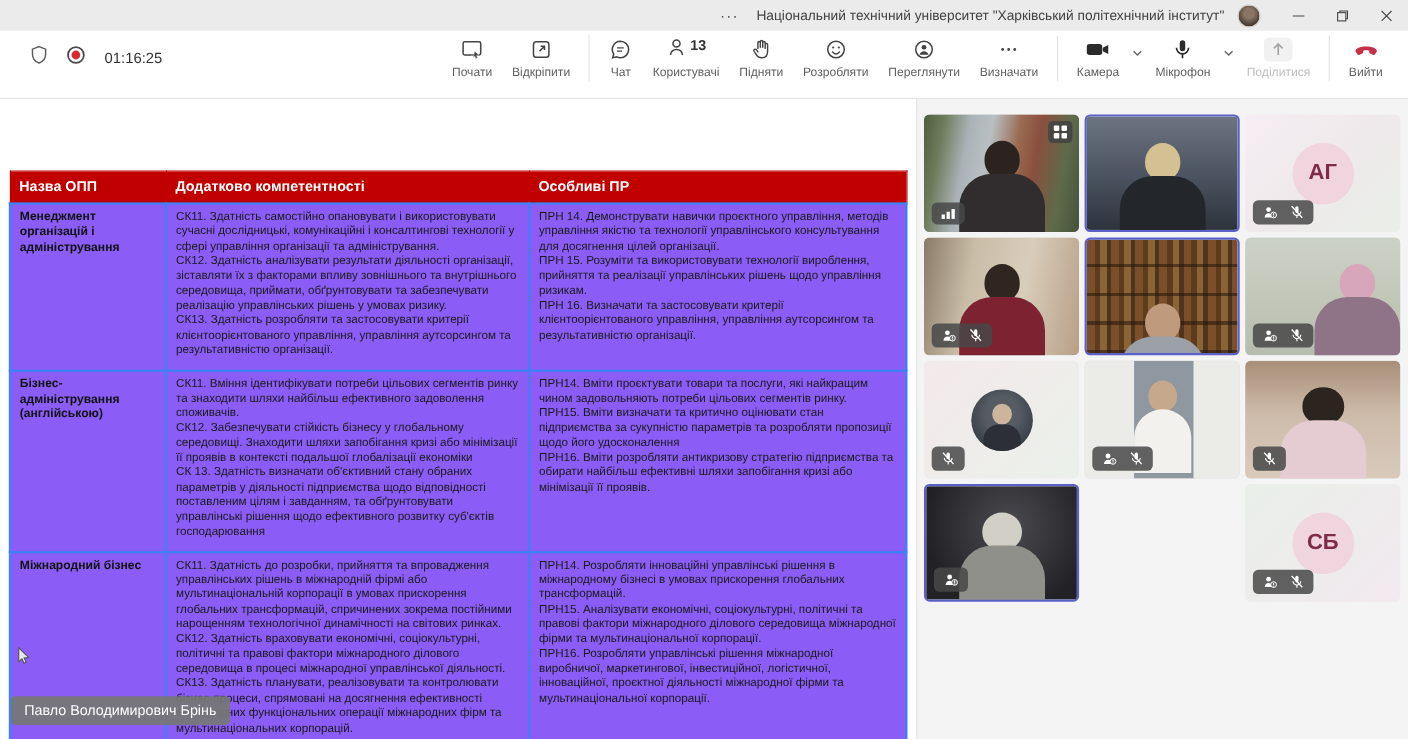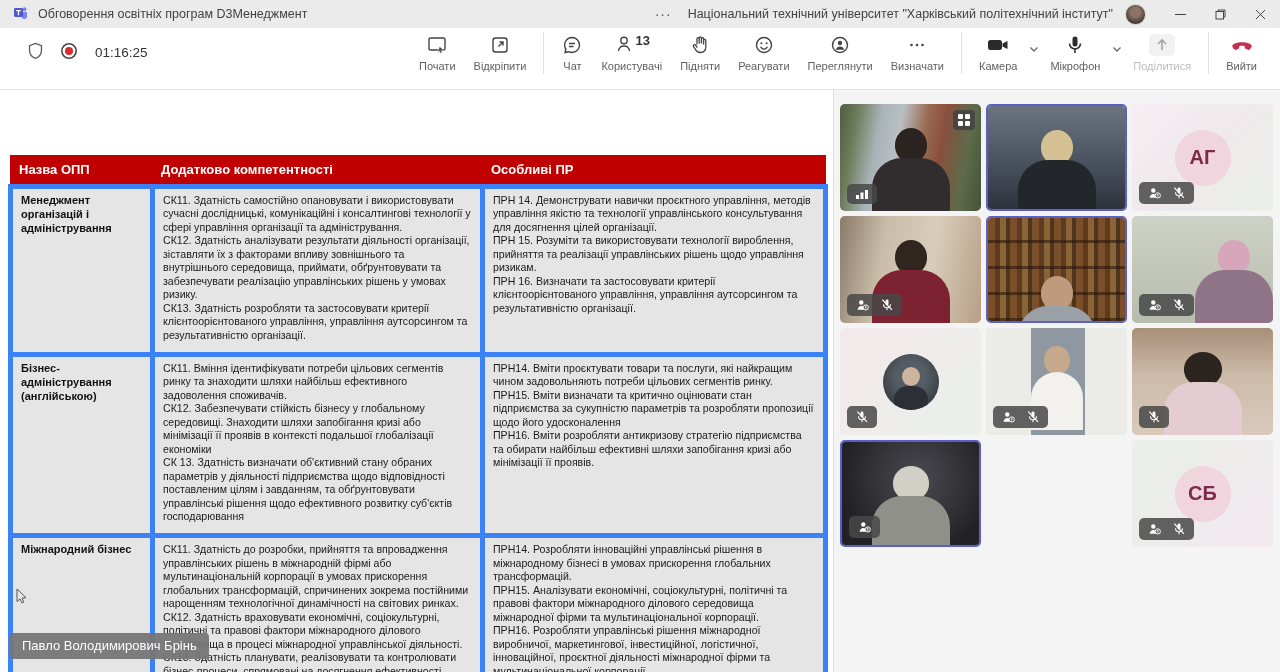--- a/index.html
+++ b/index.html
@@ -32,21 +32,21 @@
   .share-box { width:26px; height:24px; border-radius:5px; background:#f1f1f1; display:flex; align-items:center; justify-content:center; }
 
   
   .main { display:flex; height:582px; }
   .content { flex:1 1 auto; background:#ffffff; position:relative; border-right:1px solid #dcdcdc; }
 
   
   .opp-table { border-collapse:collapse; table-layout:fixed; width:815px; margin:65px 0 0 8px; background:#fff; }
   .opp-table col.c1 { width:142px; } .opp-table col.c2 { width:330px; } .opp-table col.c3 { width:343px; }
   .opp-table th { background:var(--header-red,#c00000); color:#fff; text-align:left; font-size:13px; padding:6px 8px 7px 8px; border:1px solid var(--header-red,#c00000); }
-  .opp-table td { border:5px solid #3b82f6; vertical-align:top; font-size:10.6px; line-height:1.27; color:#1a1a1a; padding:5px 8px 10px 8px; background:#e5e5e5; }
+  .opp-table td { border:2px solid #3b82f6; vertical-align:top; font-size:10.6px; line-height:1.27; color:#1a1a1a; padding:5px 8px 10px 8px; background:#8b5cf6; }
   .opp-table td.name { font-weight:bold; font-size:11px; color:#111; }
   .pre { white-space:pre-line; }
 
   
   .presenter-pill { position:absolute; left:10px; bottom:13px; background:rgba(118,118,118,.95); color:#fff; font-size:13px; padding:5px 12px 6px 12px; border-radius:4px; }
 
   
   .cursor { position:absolute; left:16px; top:498px; }
 
   
@@ -93,31 +93,20 @@
 
   .badges { position:absolute; left:7px; bottom:7px; background:rgba(72,72,72,.85); border-radius:5px; padding:4px 8px; display:flex; align-items:center; gap:10px; }
   .bicon { display:flex; align-items:center; }
   .corner-badge { position:absolute; right:6px; top:6px; width:22px; height:20px; background:rgba(66,66,66,.85); border-radius:4px; display:grid; grid-template-columns:5px 5px; grid-template-rows:5px 5px; gap:2px; align-content:center; justify-content:center; }
   .corner-badge span { background:#fff; border-radius:1px; }
 </style>
 </head>
 <body>
 
 <div class="titlebar">
-  <div class="tb-left">
-    <span>
-      <svg width="16" height="16" viewBox="0 0 16 16">
-          <circle cx="11.5" cy="4.2" r="2" fill="#7b83eb"></circle>
-          <path d="M8.6 7h5.4v4.3a2.7 2.7 0 0 1-5.4 0z" fill="#7b83eb"></path>
-          <rect x="1" y="3" width="9" height="9" rx="1.4" fill="#5059c9"></rect>
-          <path d="M3.2 5.6h4.6M5.5 5.6v4.6" stroke="#fff" stroke-width="1.2" fill="none"></path>
-        </svg>
-    </span>
-    <span>Обговорення освітніх програм D3Менеджмент</span>
-  </div>
   <div class="tb-mid">
     <span class="tb-overflow">···</span>
     <span>Національний технічний університет "Харківський політехнічний інститут"</span>
     <span class="tb-avatar"></span>
   </div>
   <div class="winctl">
     <span class="winbtn">
         <svg width="11" height="11" viewBox="0 0 11 11">
           <line x1="0" y1="5.5" x2="11" y2="5.5" stroke="#444" stroke-width="1"></line>
         </svg>
@@ -205,21 +194,21 @@
     </div>
     <div class="tbtn">
       <span class="ticon">
         <svg width="22" height="22" viewBox="0 0 22 22">
             <circle cx="11" cy="11" r="7.5" fill="none" stroke="#444" stroke-width="1.4"></circle>
             <circle cx="8.4" cy="9.2" r="1" fill="#444"></circle>
             <circle cx="13.6" cy="9.2" r="1" fill="#444"></circle>
             <path d="M7.8 13.2c.8 1.2 1.9 1.9 3.2 1.9s2.4-.7 3.2-1.9" fill="none" stroke="#444" stroke-width="1.3" stroke-linecap="round"></path>
           </svg>
       </span>
-      <span>Реагувати</span>
+      <span>Розробляти</span>
     </div>
     <div class="tbtn">
       <span class="ticon">
         <svg width="22" height="22" viewBox="0 0 22 22">
             <circle cx="11" cy="11" r="7.5" fill="none" stroke="#444" stroke-width="1.4"></circle>
             <circle cx="11" cy="9" r="2.2" fill="#444"></circle>
             <path d="M6.8 15.8c.7-2.2 2.3-3.3 4.2-3.3s3.5 1.1 4.2 3.3" fill="#444"></path>
           </svg>
       </span>
       <span>Переглянути</span>

